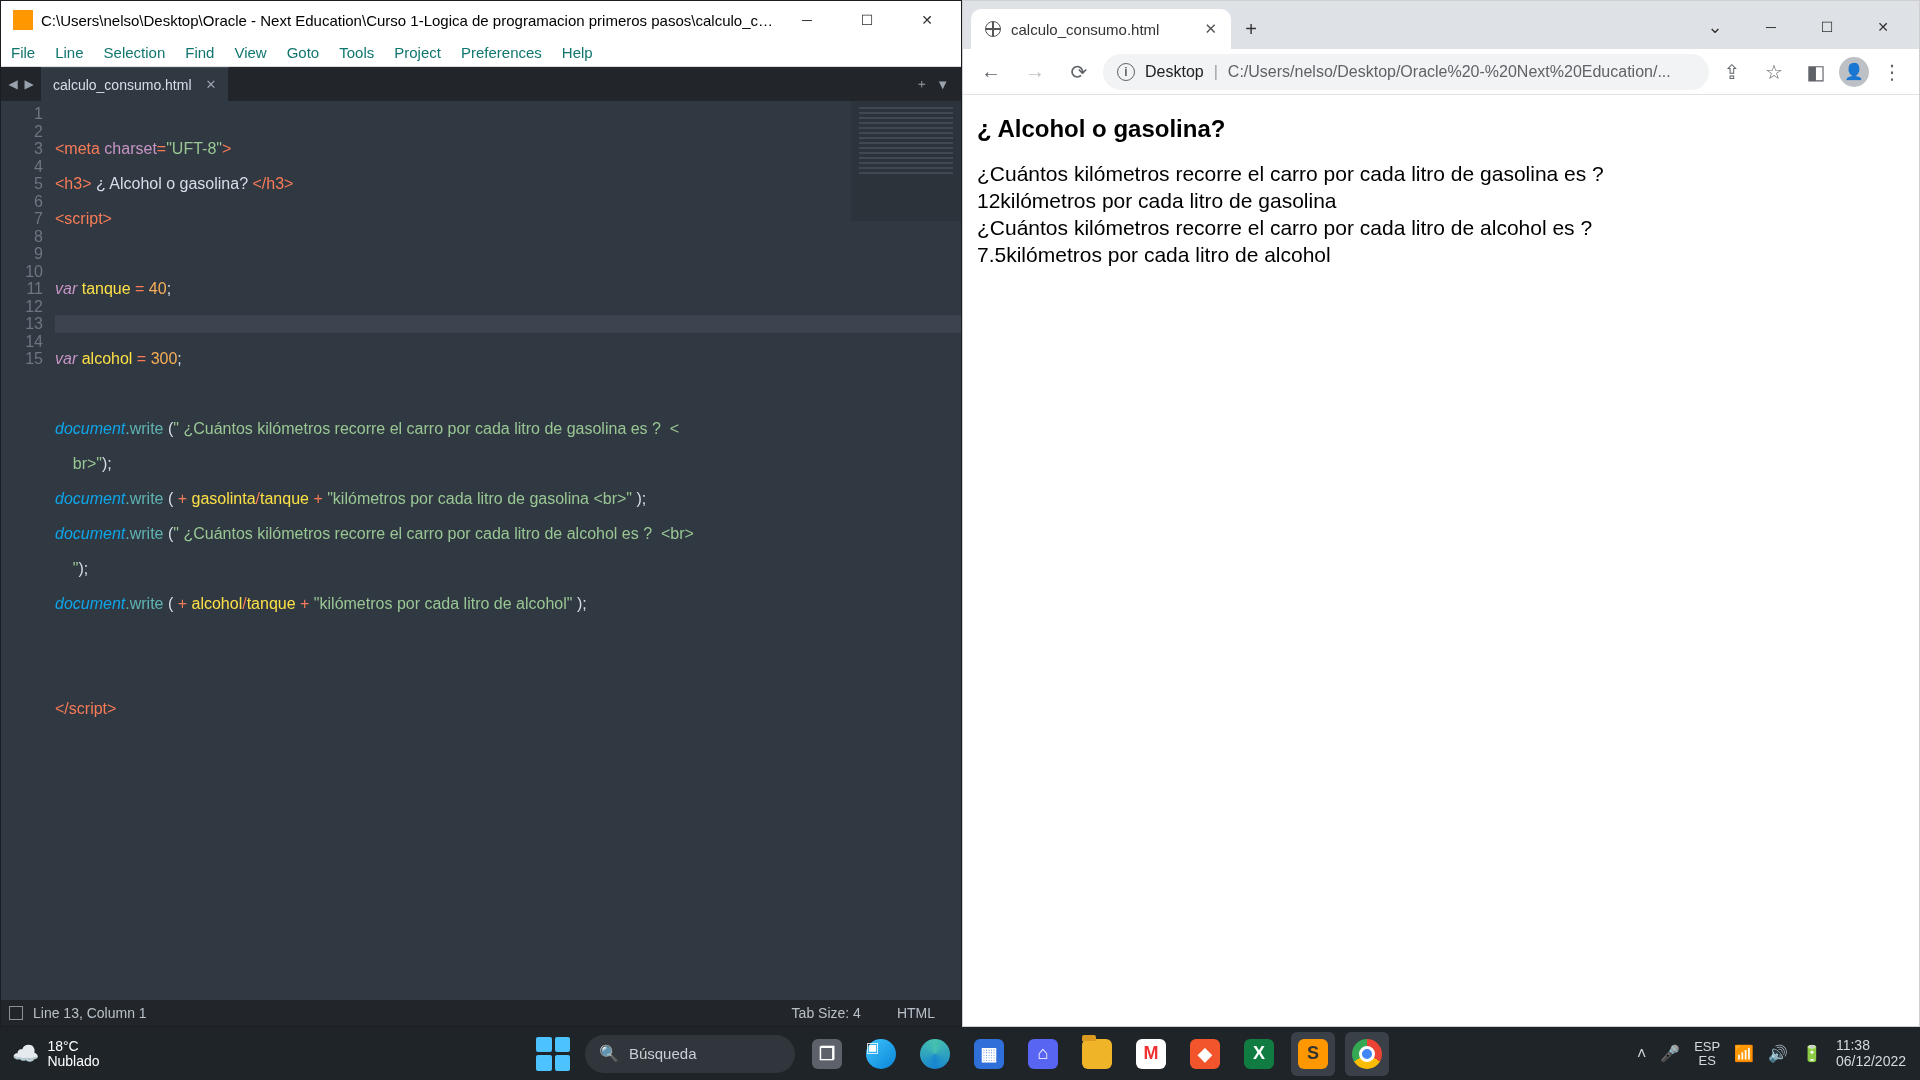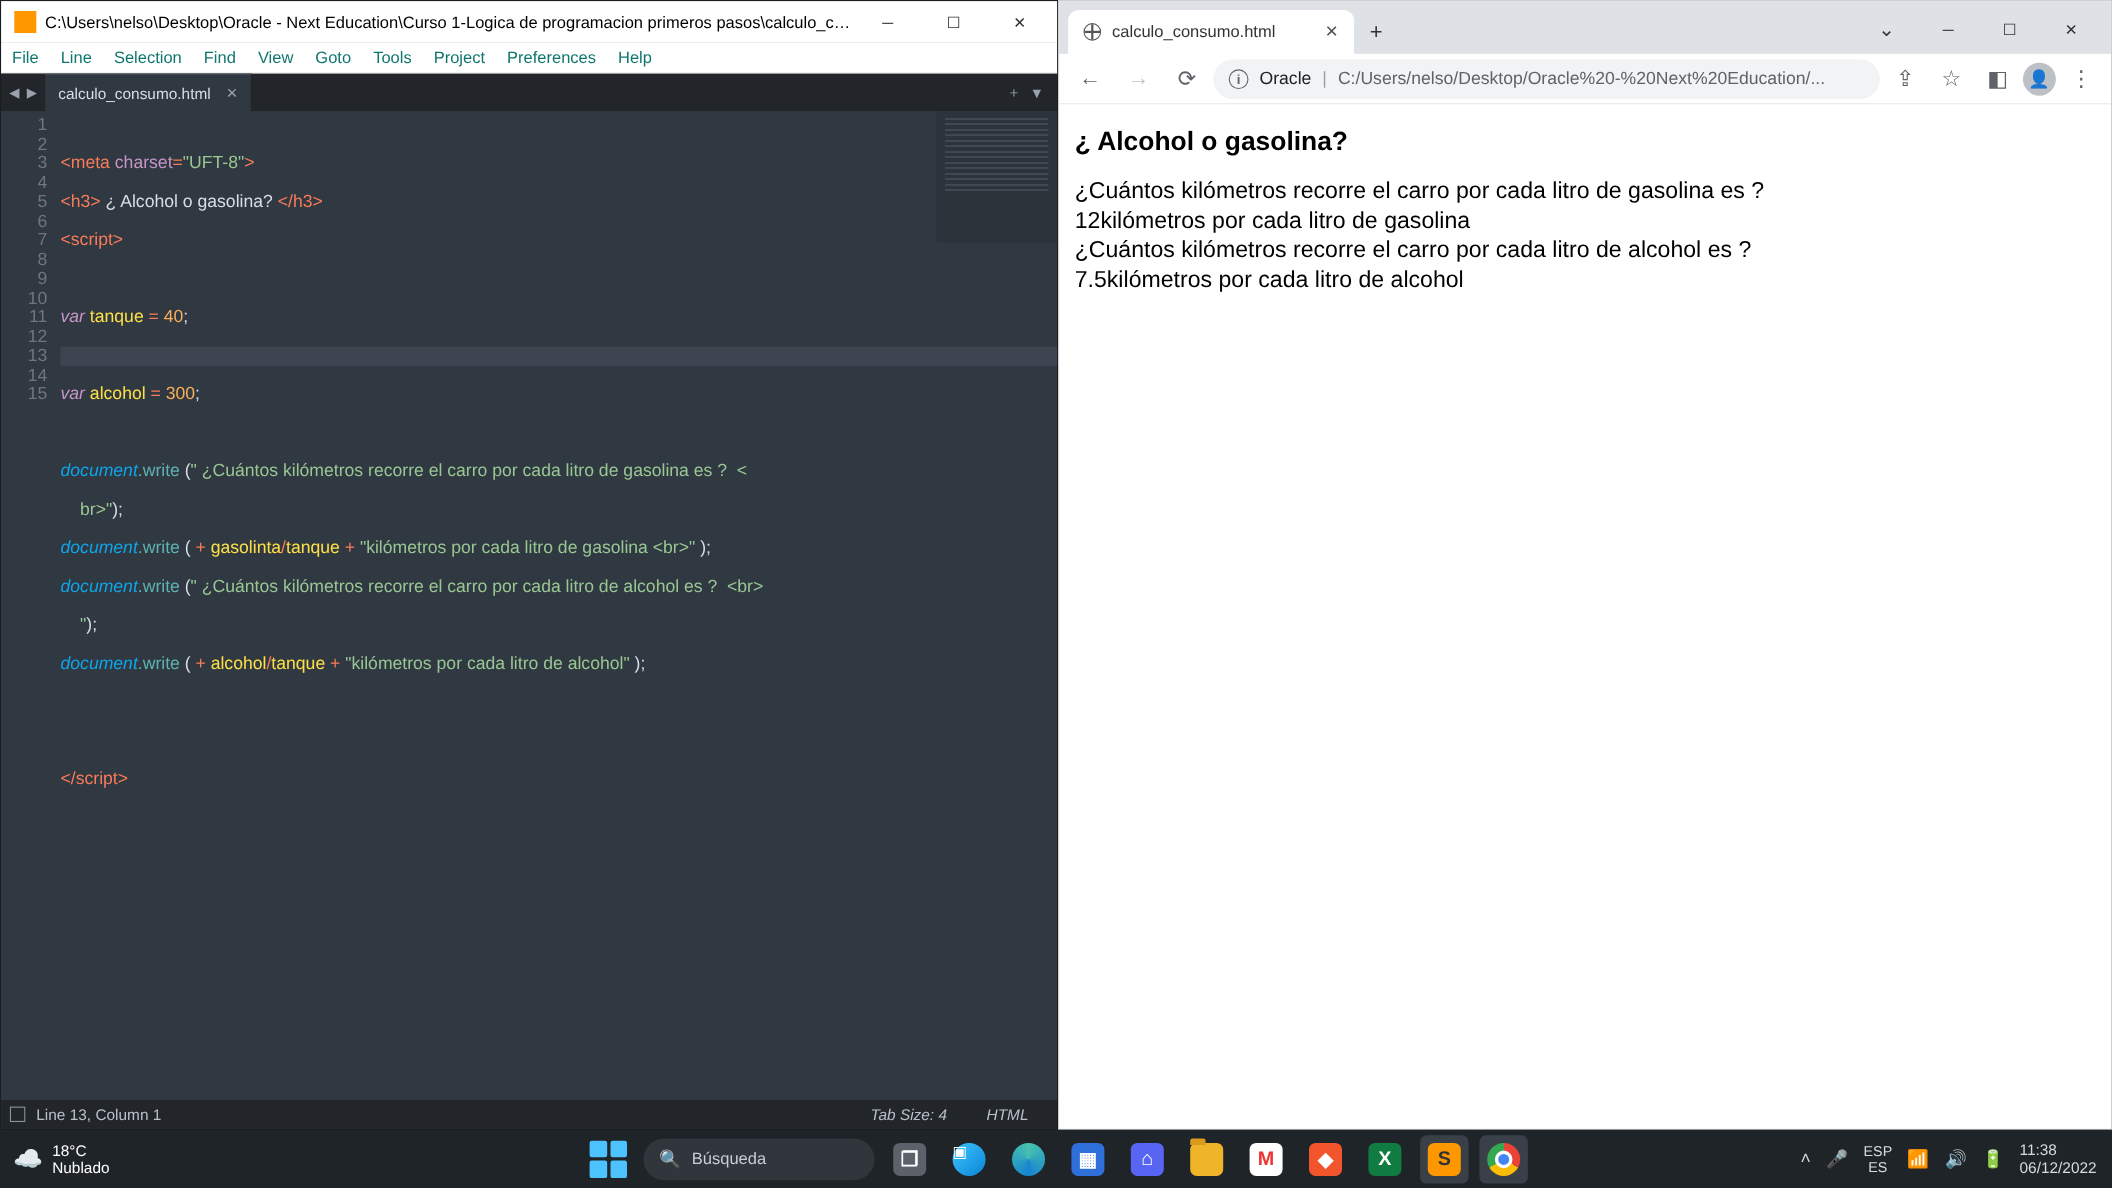--- a/index.html
+++ b/index.html
@@ -71,21 +71,21 @@
   background: repeating-linear-gradient(#4a5560 0 2px, transparent 2px 5px);
 }
 
 .sublime .statusbar {
   height: 26px; background: #22262a; color: #b8c0c9; display: flex; align-items: center;
   font-size: 14px; padding: 0 8px;
 }
 .sublime .statusbar .sb-left { display:flex; align-items:center; gap:10px; }
 .sublime .statusbar .sb-icon { width:14px; height:14px; border:1px solid #8a929b; }
 .sublime .statusbar .sb-spacer { flex:1; }
-.sublime .statusbar .sb-item { padding: 0 18px; font-style: italic; }
+.sublime .statusbar .sb-item { padding: 0 18px; }
 
 
 .c-tag   { color: #f97b58; }
 .c-attr  { color: #c695c6; }
 .c-str   { color: #99c794; }
 .c-kw    { color: #c695c6; font-style: italic; }
 .c-var   { color: #fde047; }
 .c-num   { color: #f9ae58; text-align: center; }
 .c-obj   { color: #0ea5e9; font-style: italic; }
 .c-fn    { color: #5fb3b3; }
@@ -314,21 +314,21 @@
         <div class="wb">☐</div>
         <div class="wb">✕</div>
       </div>
     </div>
     <div class="toolbar">
       <div class="tb-btn">←</div>
       <div class="tb-btn" style="opacity:.4">→</div>
       <div class="tb-btn">⟳</div>
       <div class="omnibox">
         <div class="info">i</div>
-        <span class="label">Oracle</span>
+        <span class="label">Desktop</span>
         <span class="sep">|</span>
         <span class="url">C:/Users/nelso/Desktop/Oracle%20-%20Next%20Education/...</span>
       </div>
       <div class="tb-icon">⇪</div>
       <div class="tb-icon">☆</div>
       <div class="tb-icon">◧</div>
       <div class="avatar">👤</div>
       <div class="tb-icon">⋮</div>
     </div>
     <div class="page">

